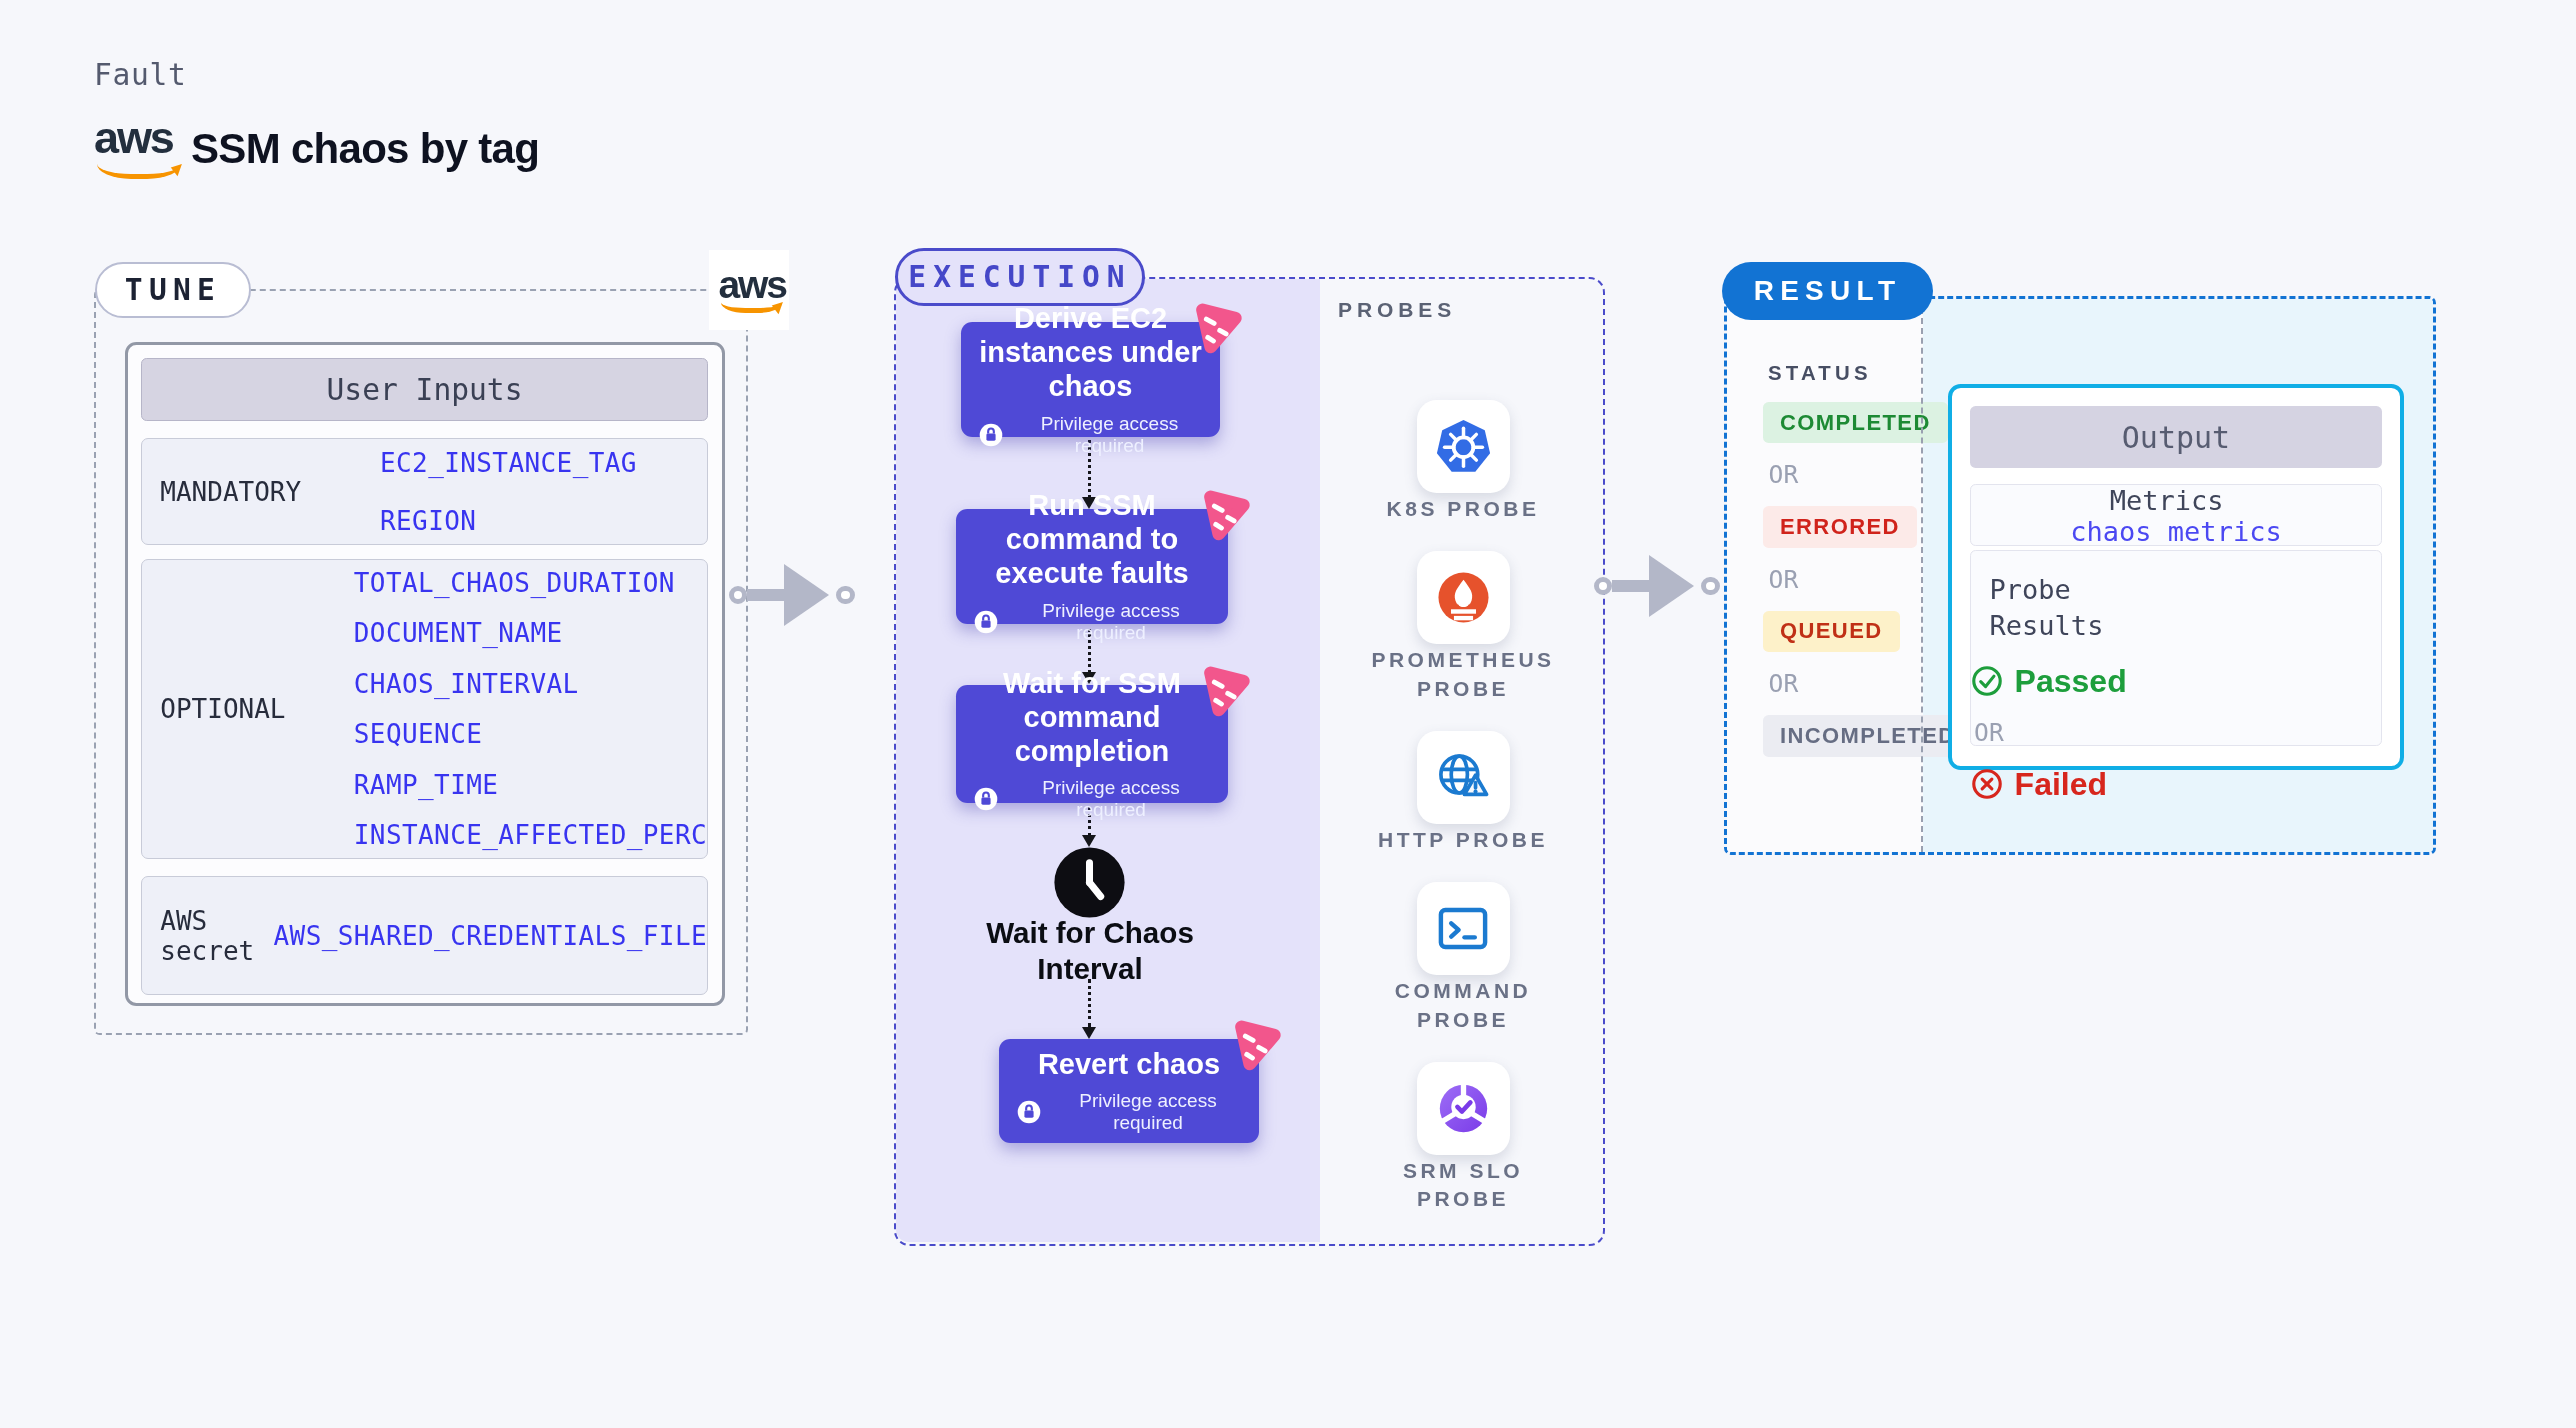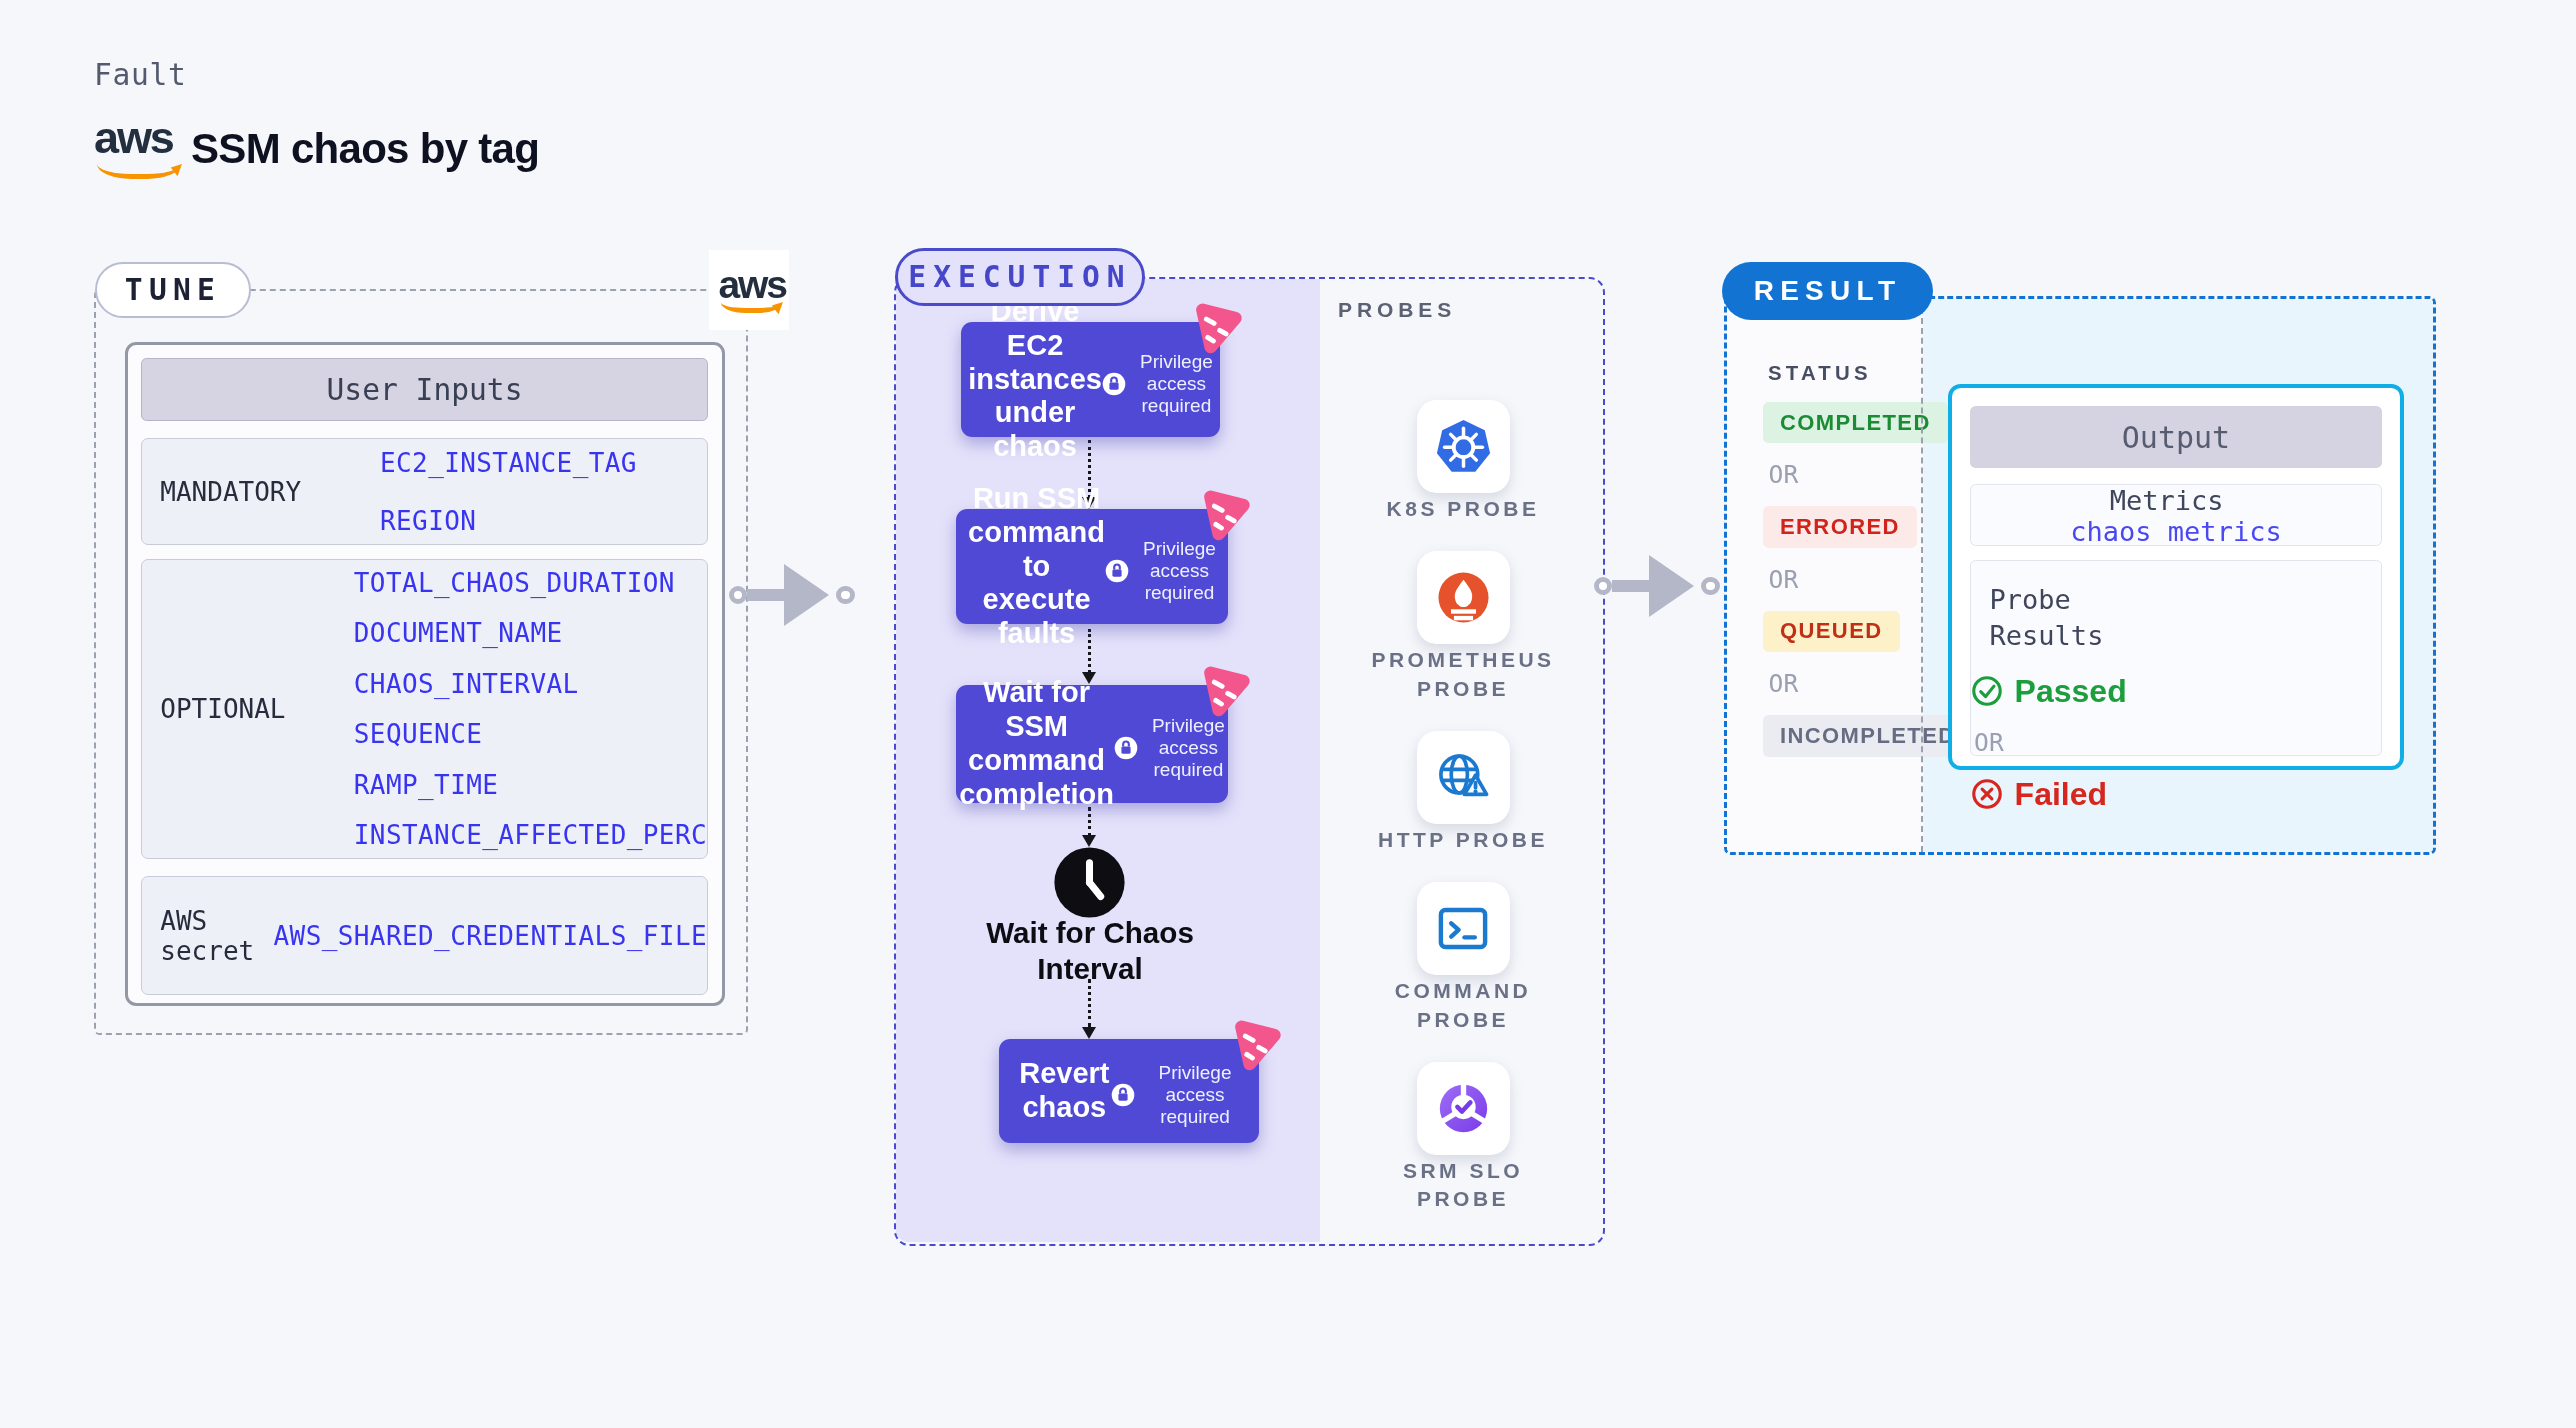--- a/index.html
+++ b/index.html
@@ -60,21 +60,21 @@
   .harrow .shaft { height:11.3px; background:#b3b7c8; }
   .harrow .head { width:0; height:0; border-top:31px solid transparent; border-bottom:31px solid transparent; border-left:45px solid #b3b7c8; }
   .harrow .gap { width:7px; }
 
   
   #execution-box { position:absolute; left:894px; top:277px; width:711px; height:969px;
       border:2.8px dashed #4a4bca; border-radius:15.5px; }
   #execution-fill { position:absolute; left:896px; top:279px; width:424px; height:963px; background:#e4e2fa;
       border-radius:12.7px 0 0 12.7px; }
   .node { position:absolute; background:#4f49d6; border-radius:11.3px; color:#ffffff; text-align:center;
-      box-shadow:0 7px 15.5px rgba(60,55,170,0.35); display:flex; flex-direction:row; align-items:center; justify-content:center;
+      box-shadow:0 7px 15.5px rgba(60,55,170,0.35); display:flex; flex-direction:column; align-items:center; justify-content:center;
       padding:9.9px 18.3px; z-index:3; }
   .node-title { font-weight:bold; font-size:29px; line-height:1.17; }
   .priv { display:flex; align-items:center; gap:14px; margin-top:8.4px; font-size:19px; color:#eef0ff; }
   .chaos-badge { position:absolute; top:-24px; right:-22.5px; width:62px; height:62px; }
   #node-derive { left:961px; top:322px; width:259px; height:115px; }
   #node-run    { left:956px; top:509px; width:272px; height:115px; }
   #node-wait-ssm { left:956px; top:685px; width:272px; height:118px; }
   #node-revert { left:960px; top:1039px; width:260px; height:104px;margin-left:39px; }
 
   .vconn { position:absolute; width:0; border-left:3.5px dotted #15161a; z-index:2; }
@@ -109,21 +109,21 @@
   .status-item:last-child .or-sep { display:none; }
 
   #output-box { position:absolute; left:1948px; top:384px; width:456px; height:386px; background:#ffffff;
       border:4.2px solid #10aee6; border-radius:12.7px; padding:18.3px; z-index:3; }
   #output-header { height:62px; background:#d5d3e2; border-radius:5.6px; display:flex; align-items:center; justify-content:center;
       font-size:30px; color:#575c71; }
   .out-row { background:#fafbfe; border:1.4px solid #e3e4ee; border-radius:5.6px; display:flex;flex-direction:column; }
   #metrics-row { margin-top:15.5px; height:62px; align-items:center; }
   #metrics-row .out-label { width:169px; padding-left:18.3px; font-size:27px; color:#3f455a; }
   #metrics-value { flex:1; text-align:center; font-size:27px; color:#4b48f2; }
-  #probe-results-row { margin-top:14px; height:196px; }
+  #probe-results-row { margin-top:4px; height:196px; }
   #probe-results-row .out-label { width:169px; padding:21px 0 0 18.3px; font-size:27px; color:#3f455a; line-height:1.35; }
   .pr-col { padding-top:18.3px; }
   .pr-line { display:flex; align-items:center; gap:11.3px; }
   .pr-passed { color:#1d9e3c; font-size:32px; font-weight:bold; }
   .pr-failed { color:#d7261d; font-size:32px; font-weight:bold; }
   .pr-or { margin:18.3px 0 18.3px 2.8px; font-size:24.6px; color:#9aa0b2; }
 
   svg { display:block; }
 </style>
 </head>

